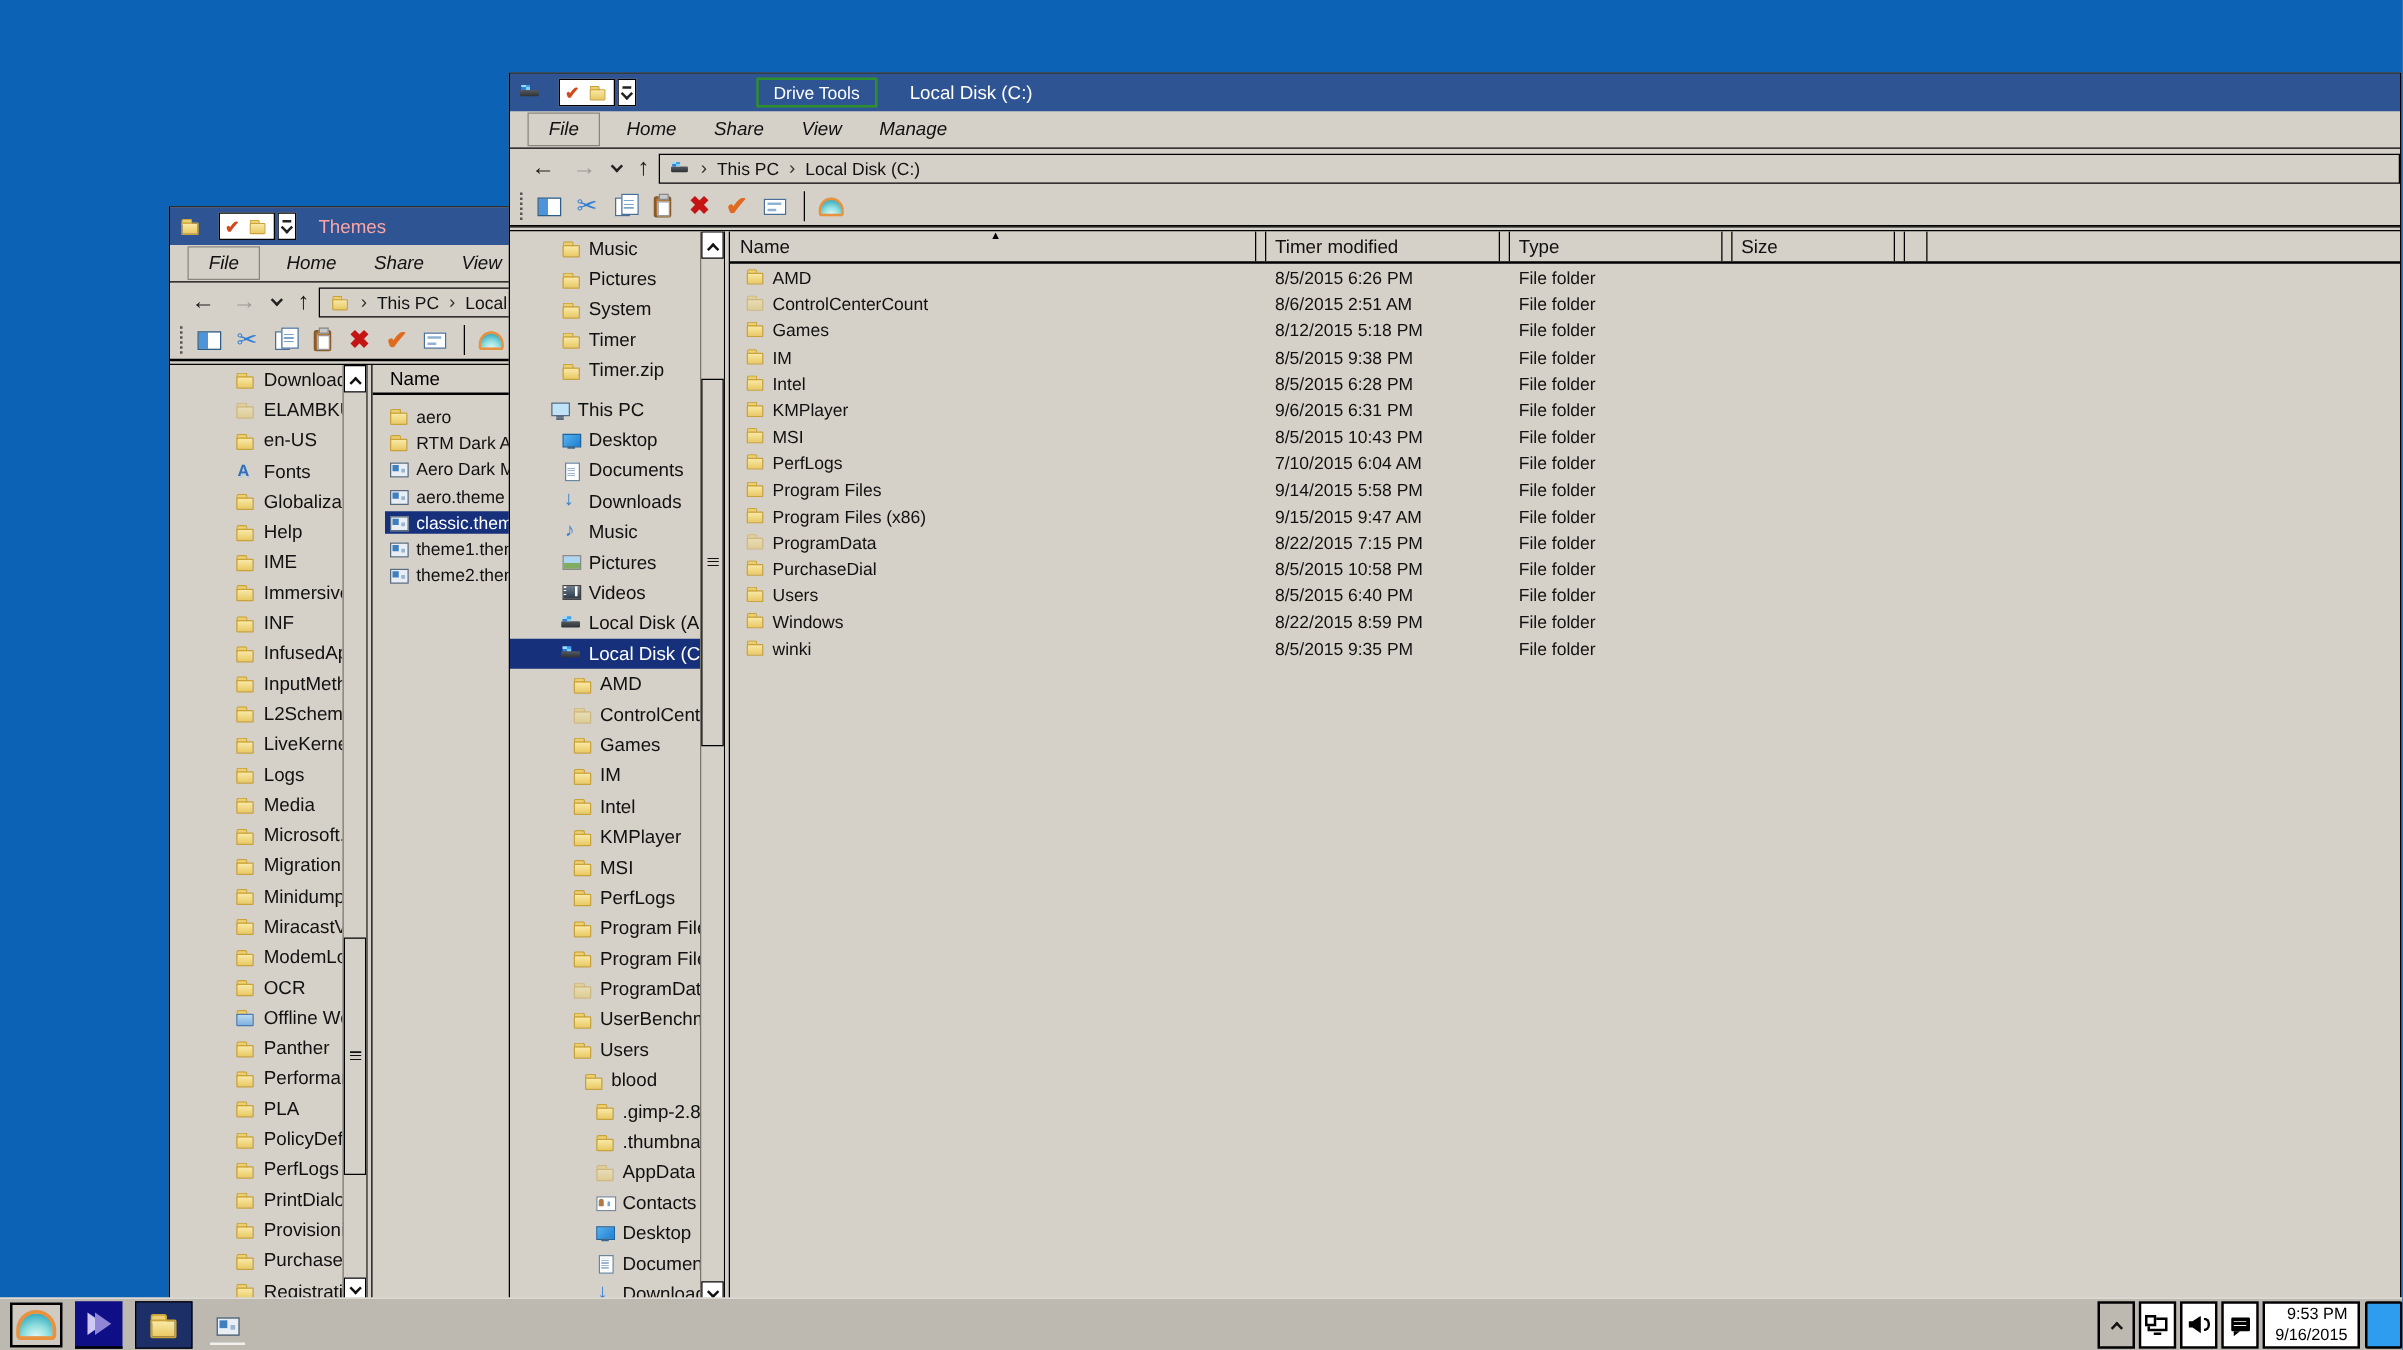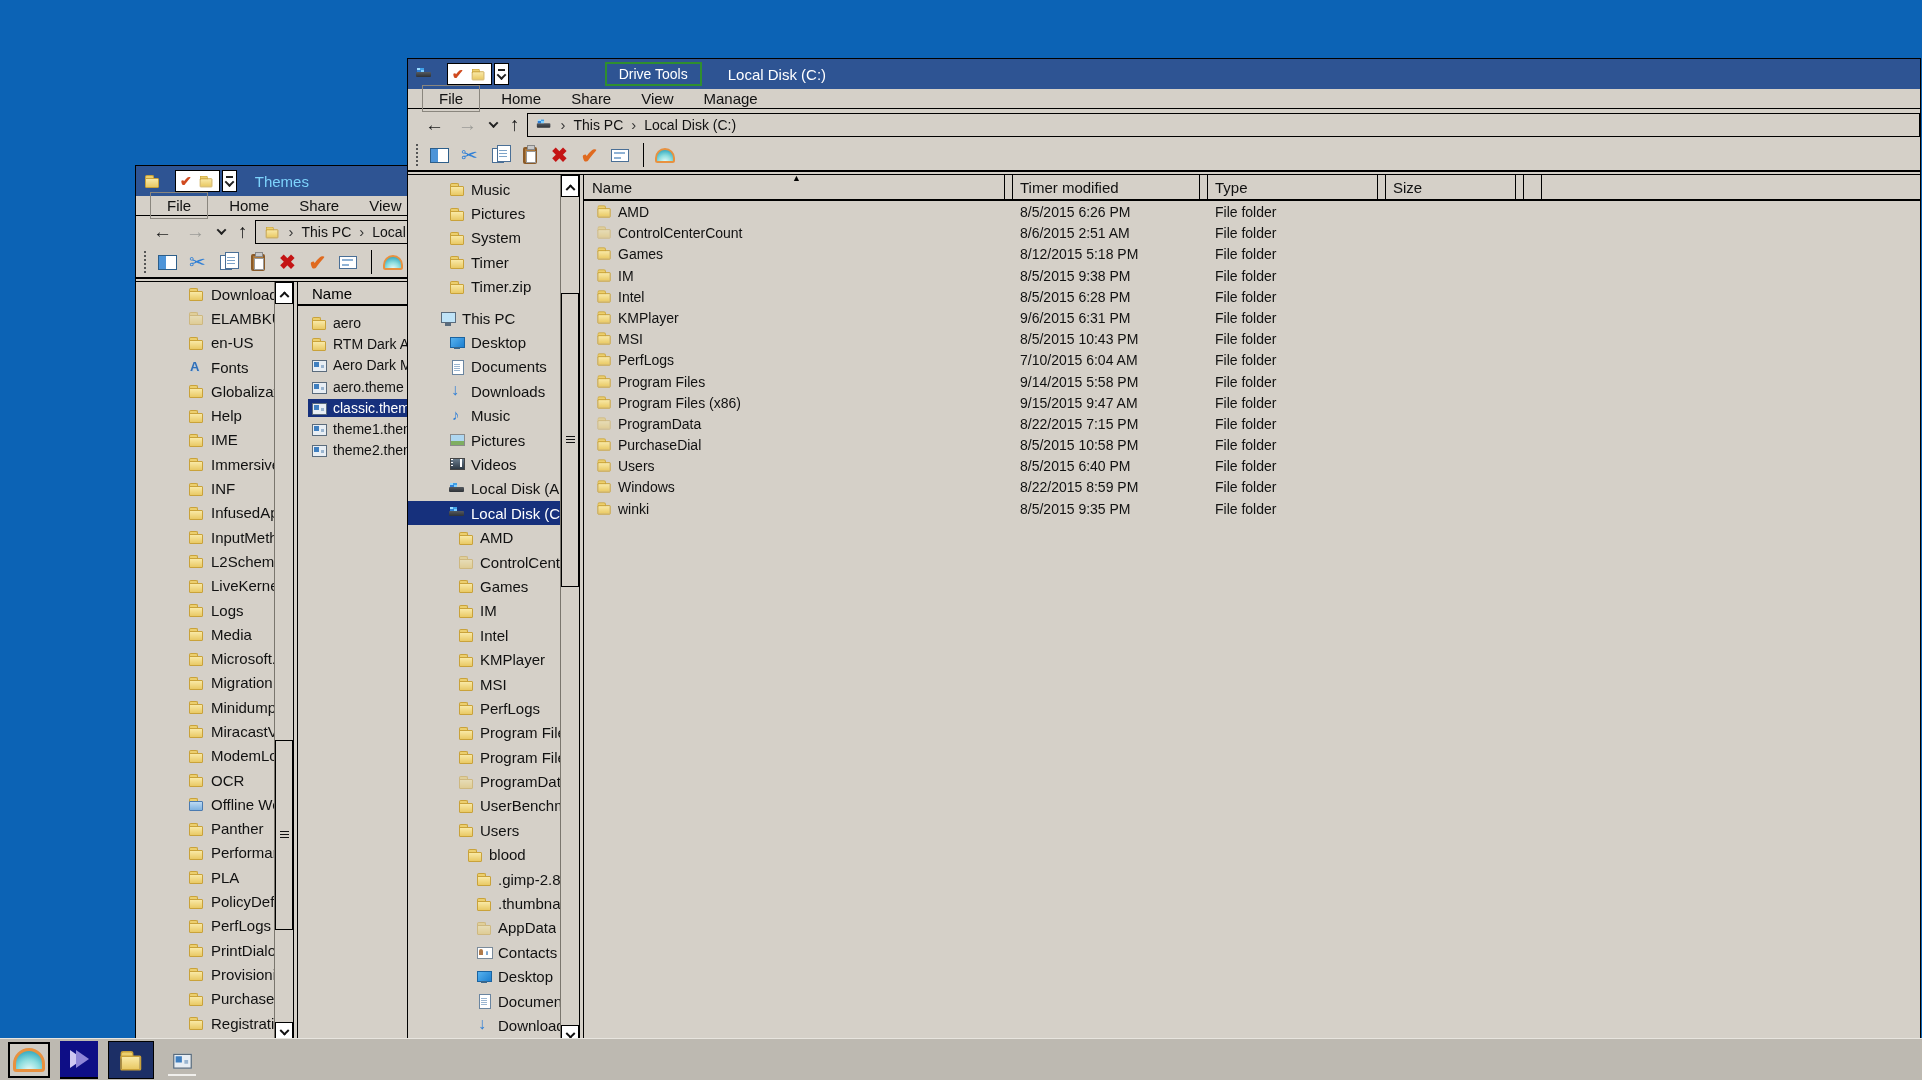--- a/index.html
+++ b/index.html
@@ -6,29 +6,29 @@
   *{box-sizing:border-box;font-family:"Liberation Sans",sans-serif;}
   .screen{position:relative;width:1922px;height:1080px;background:#0c63b5;overflow:hidden;}
 
   
   .window{position:absolute;background:#d5d0c8;border:1px solid #000;display:flex;flex-direction:column;}
   .front-win{left:407px;top:58px;width:1514px;height:990px;z-index:10;}
   .bg-win{left:135px;top:165px;width:560px;height:880px;z-index:5;}
 
   .titlebar{height:30px;background:#2e5493;display:flex;align-items:center;padding:0 8px;flex:none;}
   .title-text{color:#fff;font-size:15px;margin-left:26px;}
-  .bg-win .title-text{color:#7dd3fc;margin-left:18px;}
+  .bg-win .title-text{color:#fca5a5;margin-left:18px;}
   .ctx-label{border:2px solid #2f8f2f;color:#fff;font-size:14px;padding:2px 12px;margin-left:96px;}
 
   .qat{display:flex;align-items:center;height:22px;background:#fff;border:1px solid #000;padding:0 4px;margin-left:14px;gap:6px;}
   .qat-dd{width:15px;height:22px;background:#fff;border:1px solid #000;margin-left:2px;display:flex;flex-direction:column;align-items:center;justify-content:center;gap:2px;}
   .qat-dd .bar{width:7px;height:2px;background:#222;}
   .chev-dn{width:7px;height:7px;border-right:2px solid #222;border-bottom:2px solid #222;transform:rotate(45deg) translate(-1px,-1px);}
 
-  .tabs{height:20px;display:flex;align-items:center;padding-left:14px;border-bottom:1px solid #000;flex:none;}
+  .tabs{height:30px;display:flex;align-items:center;padding-left:14px;border-bottom:1px solid #000;flex:none;font-style:italic;}
   .tab{font-size:15px;color:#111;padding:4px 15px;}
   .tab-file{border:1px solid #8a867e;padding:4px 16px;margin-right:6px;}
 
   .addr-row{height:31px;display:flex;align-items:center;padding-left:10px;flex:none;}
   .nav{font-size:19px;margin:0 7px;color:#1c1c1c;}
   .nav-fwd{color:#9b9b96;}
   .nav-up{font-weight:bold;}
   .addr-box{flex:1;height:24px;border:1px solid #000;display:flex;align-items:center;padding:0 8px;gap:8px;overflow:hidden;}
   .crumb{font-size:14px;color:#111;white-space:nowrap;}
   .crumb-sep{font-size:15px;color:#333;}
@@ -766,15 +766,35 @@
         <span class="kmp-t kmp-t2"></span>
     </div>
     <div class="tb-app exp">
       <span class="ic ic-folder"></span>
     </div>
     <div class="tb-app tb-small">
       <span class="ic ic-theme"></span>
       <span class="underline"></span>
     </div>
     <div class="tb-spring"></div>
+    <div class="tray">
+      <div class="traybox tray-chev" style="background:#bdb9b1;">
+        <span class="chv chv-up"></span>
+      </div>
+      <div class="traybox">
+          <span class="i-net"></span>
+        </div>
+      <div class="traybox">
+          <span class="i-vol"></span>
+          <span class="i-vol-arc"></span>
+        </div>
+      <div class="traybox">
+          <span class="i-ac"></span>
+        </div>
+      <div class="clockbox">
+        <div>9:53 PM</div>
+        <div>9/16/2015</div>
+      </div>
+      <div class="showdesk"></div>
+    </div>
   </div>
 
 </div>
 
 </body></html>

